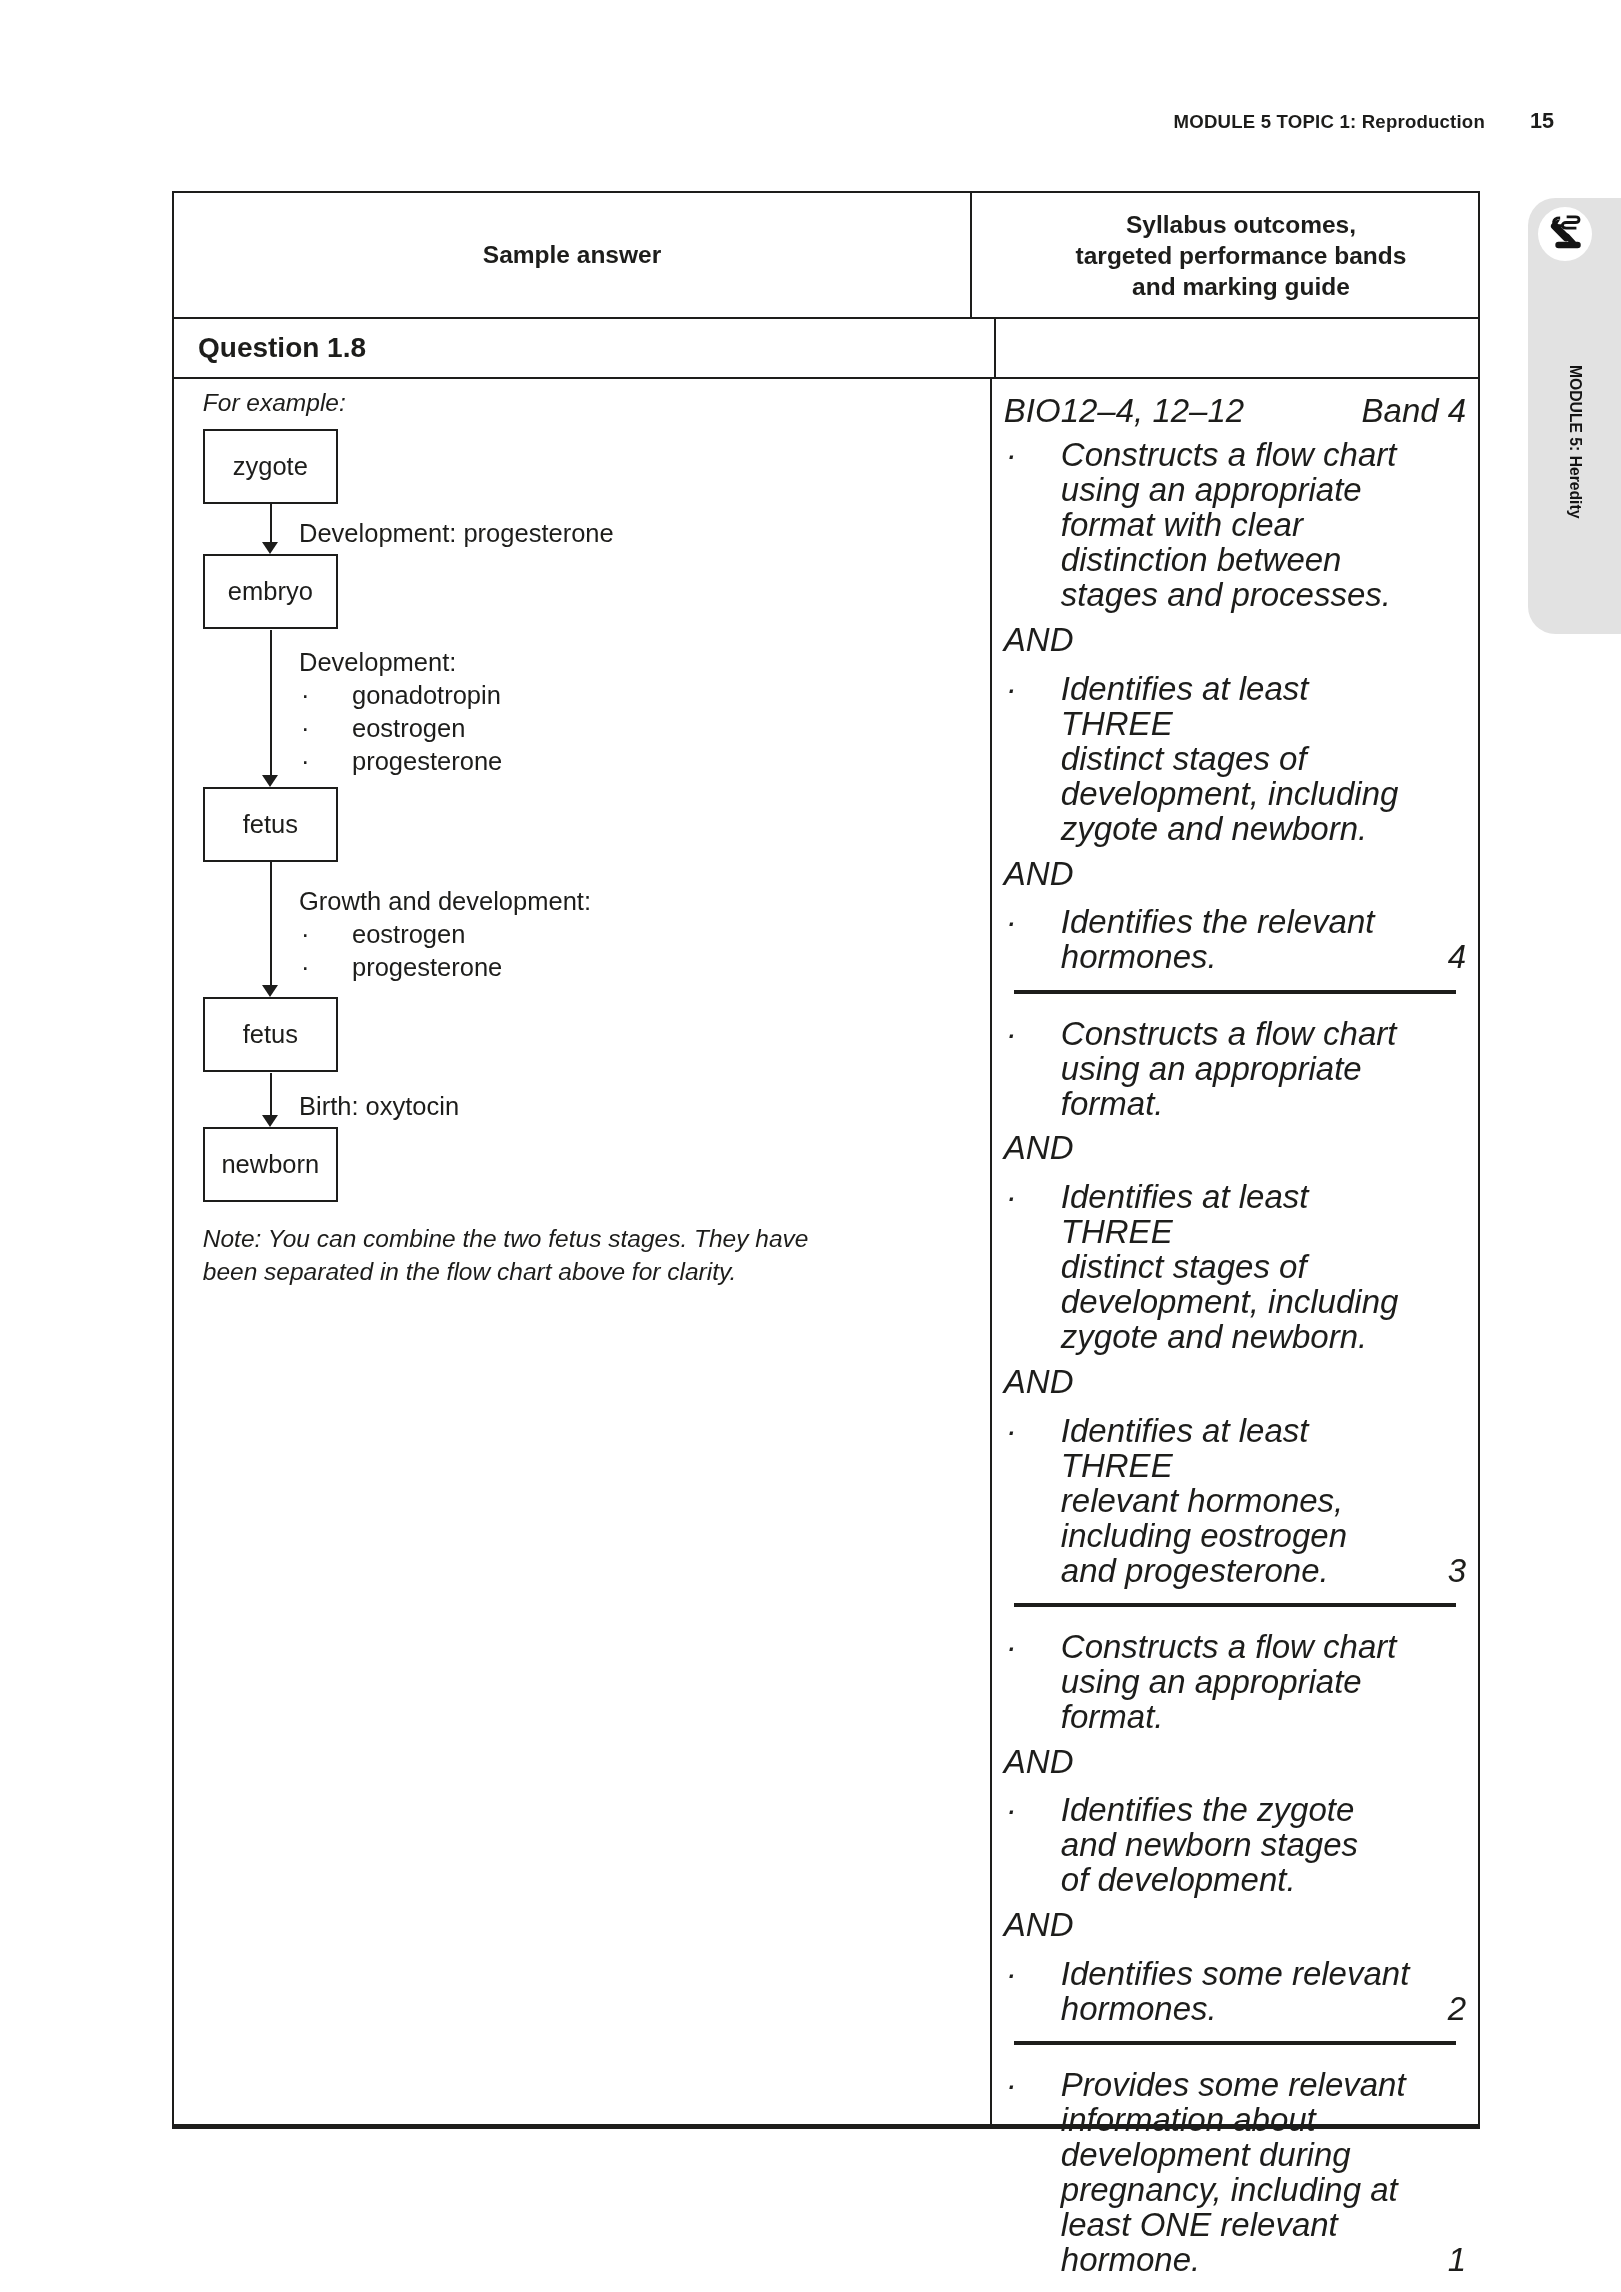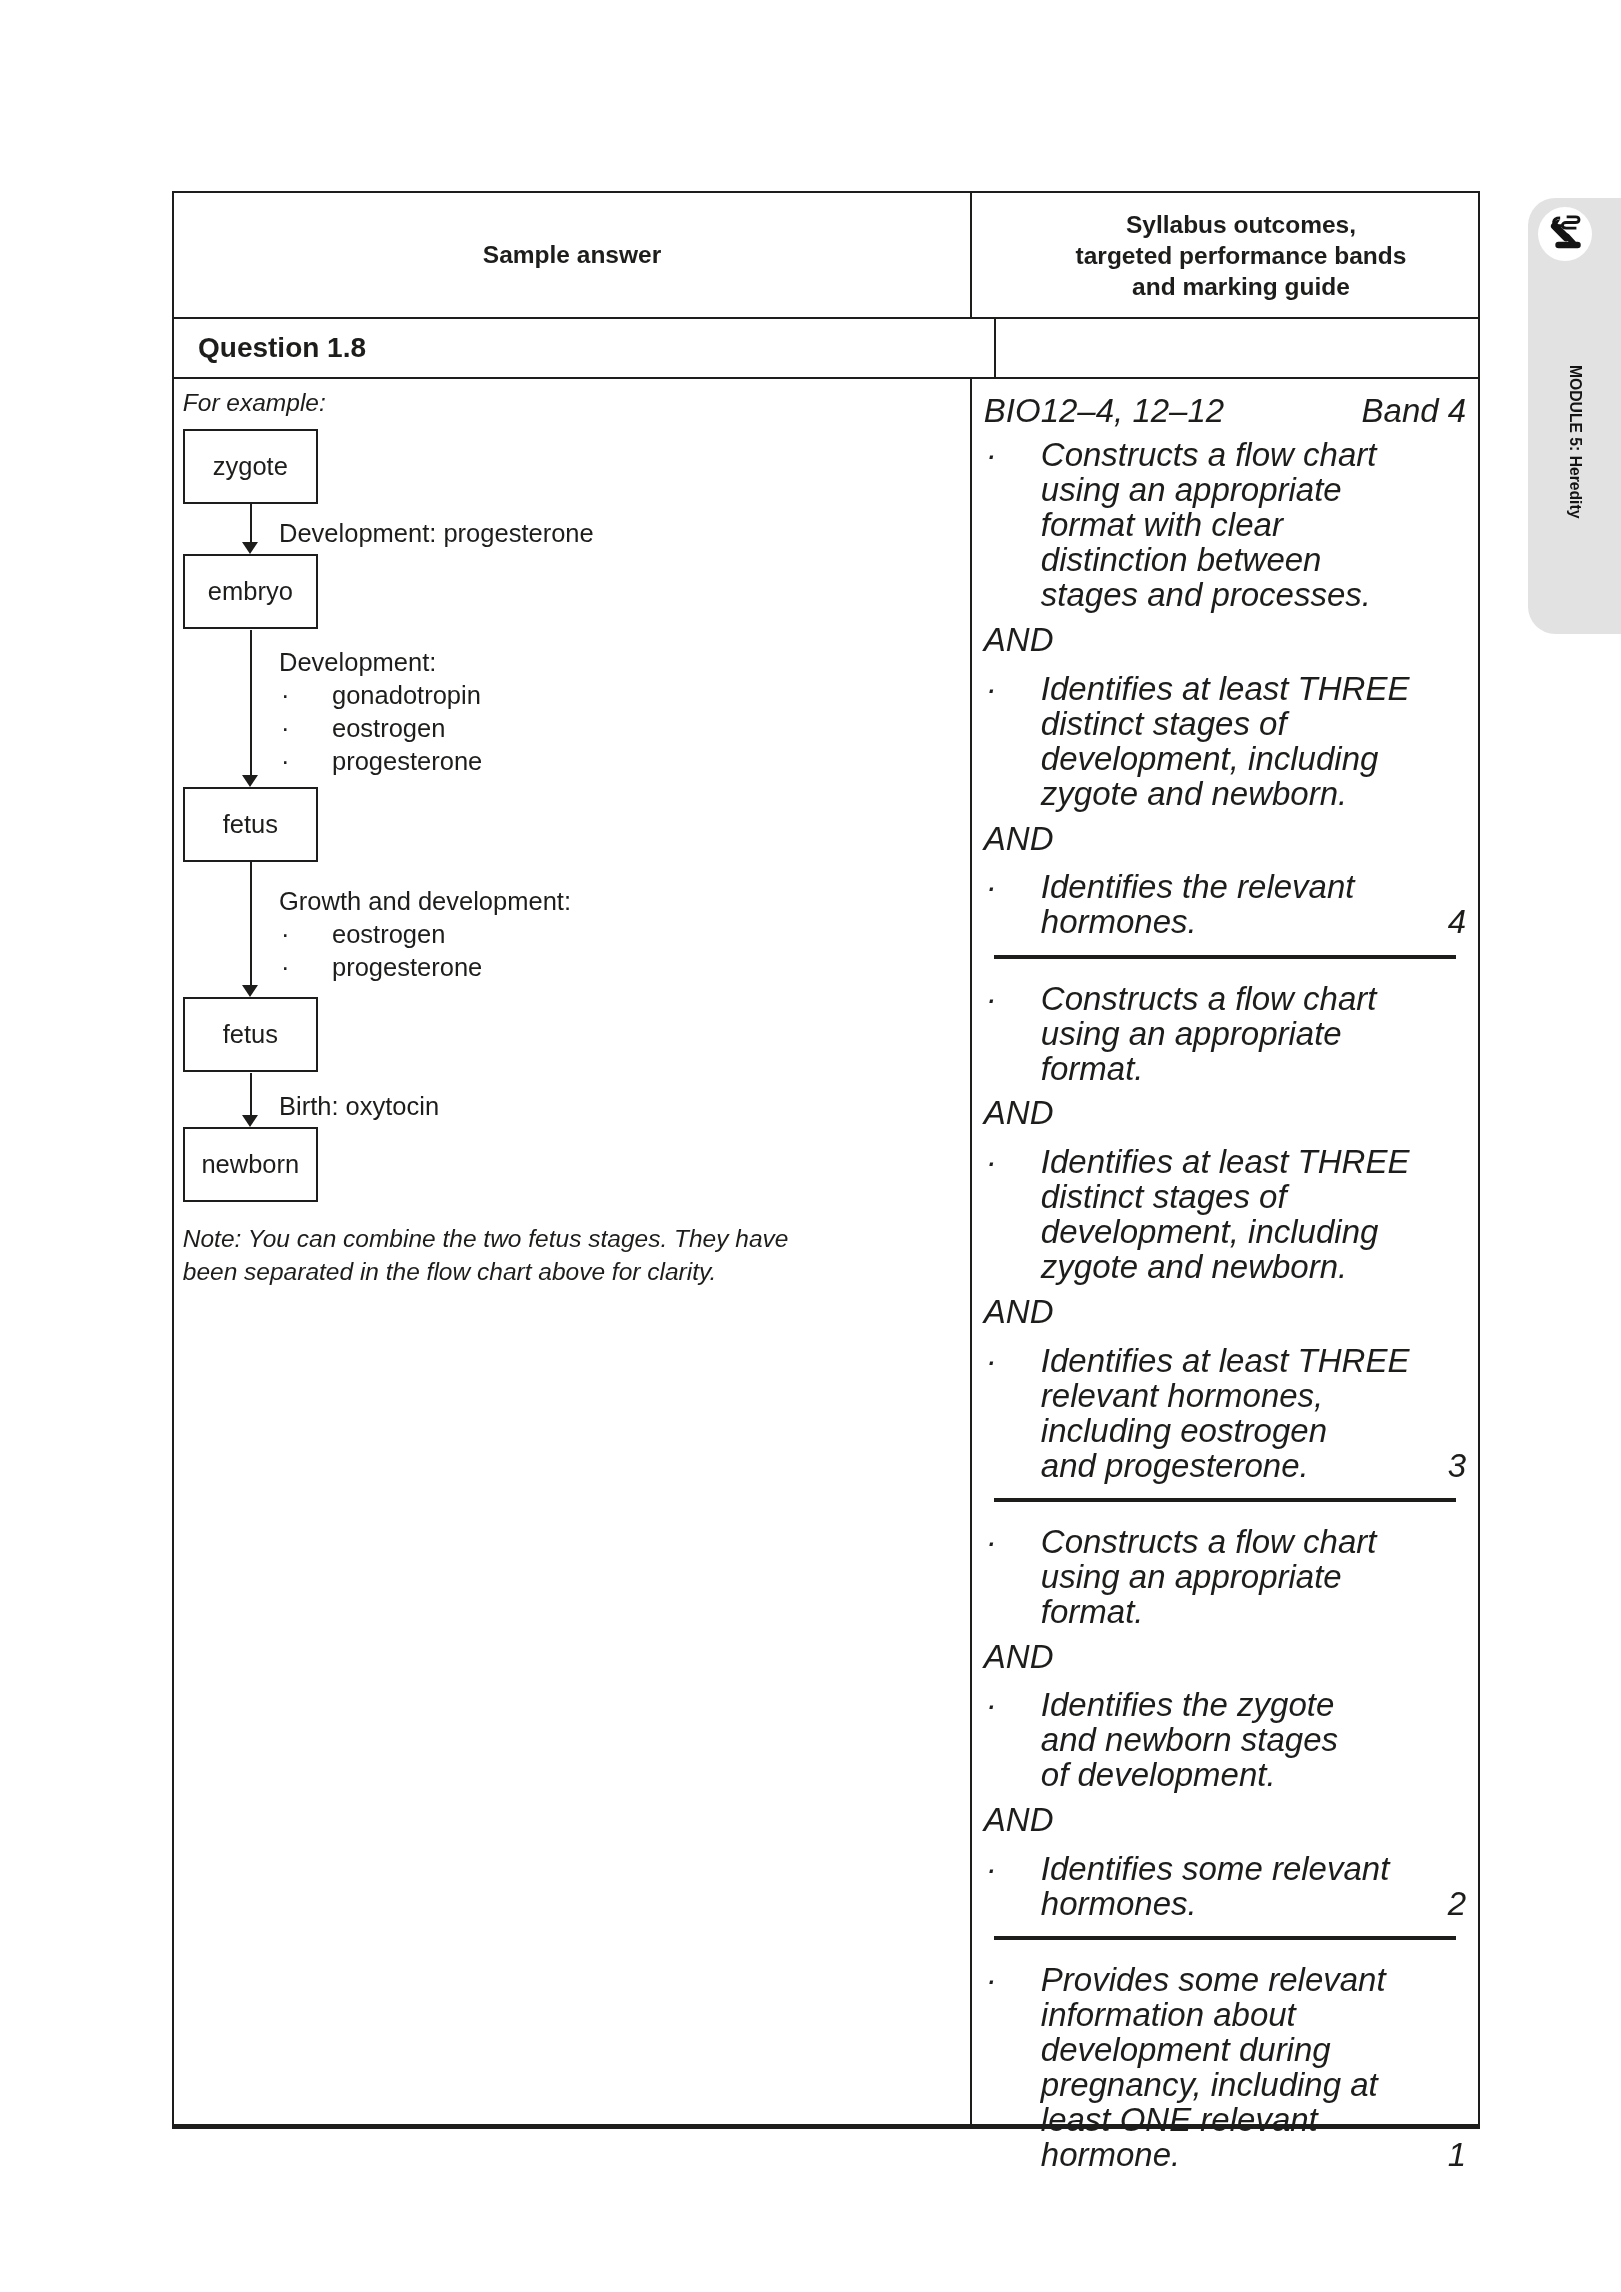--- a/index.html
+++ b/index.html
@@ -23,21 +23,21 @@
               border-radius:50%;display:flex;align-items:center;justify-content:center;}
   .tab-label{position:absolute;top:167px;left:50%;transform:translateX(-50%);
              writing-mode:vertical-rl;font-weight:bold;font-size:15.7px;white-space:nowrap;color:#141414;}
 
   
   .answer-table{position:absolute;left:172px;top:191px;width:1308px;height:1938px;
                 border:2.9px solid var(--ink);border-bottom-width:5.9px;box-sizing:border-box;
                 display:flex;flex-direction:column;}
   .row-header{display:flex;height:124px;border-bottom:2.9px solid var(--ink);flex:0 0 auto;}
   .row-question{display:flex;height:58px;border-bottom:2.9px solid var(--ink);flex:0 0 auto;}
-  .row-body{display:flex;flex:1 1 auto;min-height:0;}
+  .row-body{display:flex;flex:1 1 auto;min-height:0;padding-left:20px;}
   .cell-left{width:796px;flex:0 0 auto;border-right:2.9px solid var(--ink);box-sizing:content-box;position:relative;}
   .cell-right{flex:1 1 auto;position:relative;}
 
   .hc{display:flex;align-items:center;justify-content:center;font-weight:bold;font-size:24.5px;}
   .hc-right{white-space:pre-line;text-align:center;line-height:31px;padding-left:32px;}
   .q-title{display:flex;align-items:center;padding-left:24px;font-weight:bold;font-size:28px;}
 
   
   .fc-intro{position:absolute;left:8.8px;top:9.8px;font-style:italic;font-size:24.5px;}
   .stage-box{position:absolute;left:8.8px;width:135px;height:75px;border:2px solid var(--ink);
@@ -64,20 +64,24 @@
   .crit .txt{white-space:pre-line;}
   .and{margin:9.8px 0 13.7px;}
   .band-mark{position:absolute;right:0;bottom:0;line-height:35px;}
   .band-divider{height:3.9px;background:var(--ink);margin:15.7px 9.8px 21.6px 9.8px;}
 </style>
 </head>
 <body>
 
 <div class="page">
 
+  <div class="page-header">
+    <span class="topic">MODULE 5 TOPIC 1: Reproduction</span>
+    <span class="pagenum">15</span>
+  </div>
 
   <div class="side-tab">
     <div class="tab-circle">
       <span>
         <svg viewBox="0 0 36 36" width="39" height="39" aria-hidden="true">
           <g fill="#fff" stroke="#141414" stroke-width="2.6" stroke-linejoin="round">
             <path d="M14 5.5 c-4.5 0 -6 2 -6 4 c0 2.2 2 3.2 5 3.2 l4 0"></path>
             <path d="M20 4.5 h8 c2.2 0 3.4 1 3.4 2.6 c0 1.6 -1.2 2.6 -3.4 2.6 h-8.5 c-2.2 0 -3.4 1 -3.4 2.6 c0 1.6 1.2 2.6 3.4 2.6 h9.5"></path>
           </g>
           <g stroke="#141414" stroke-linecap="round">

